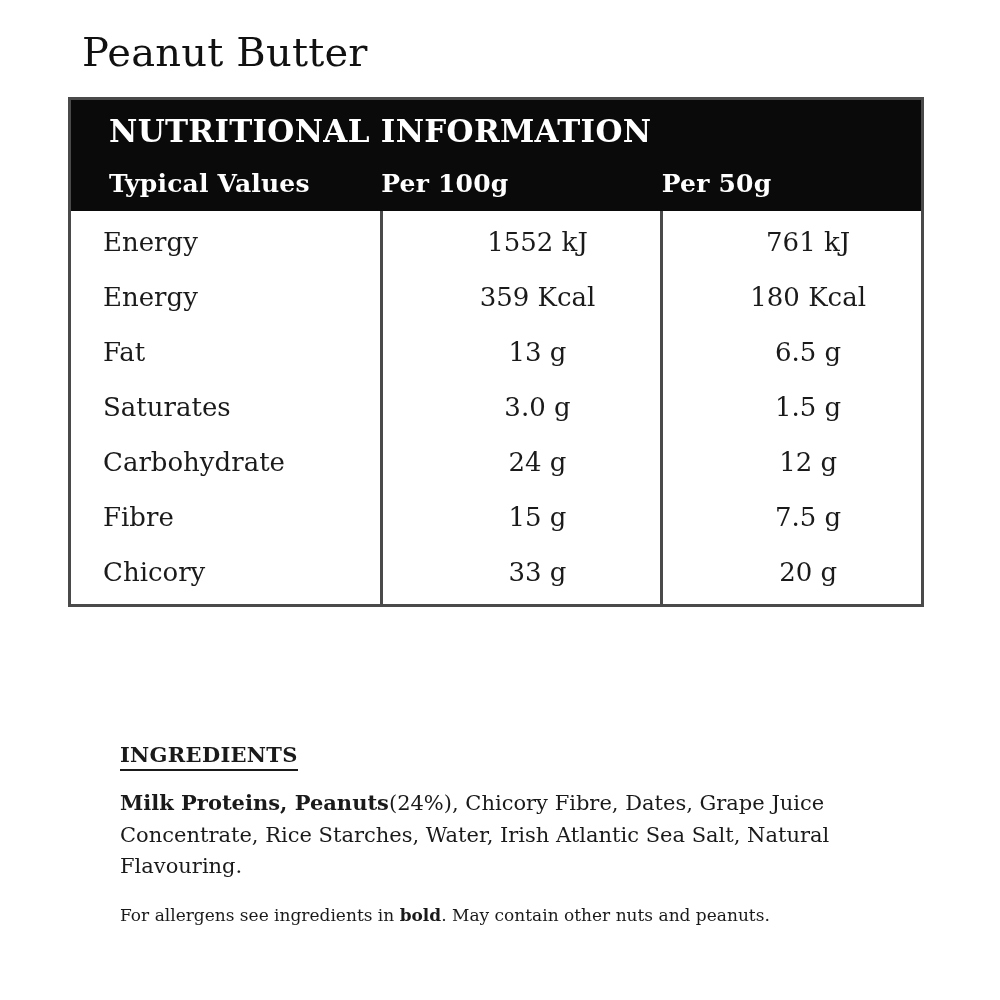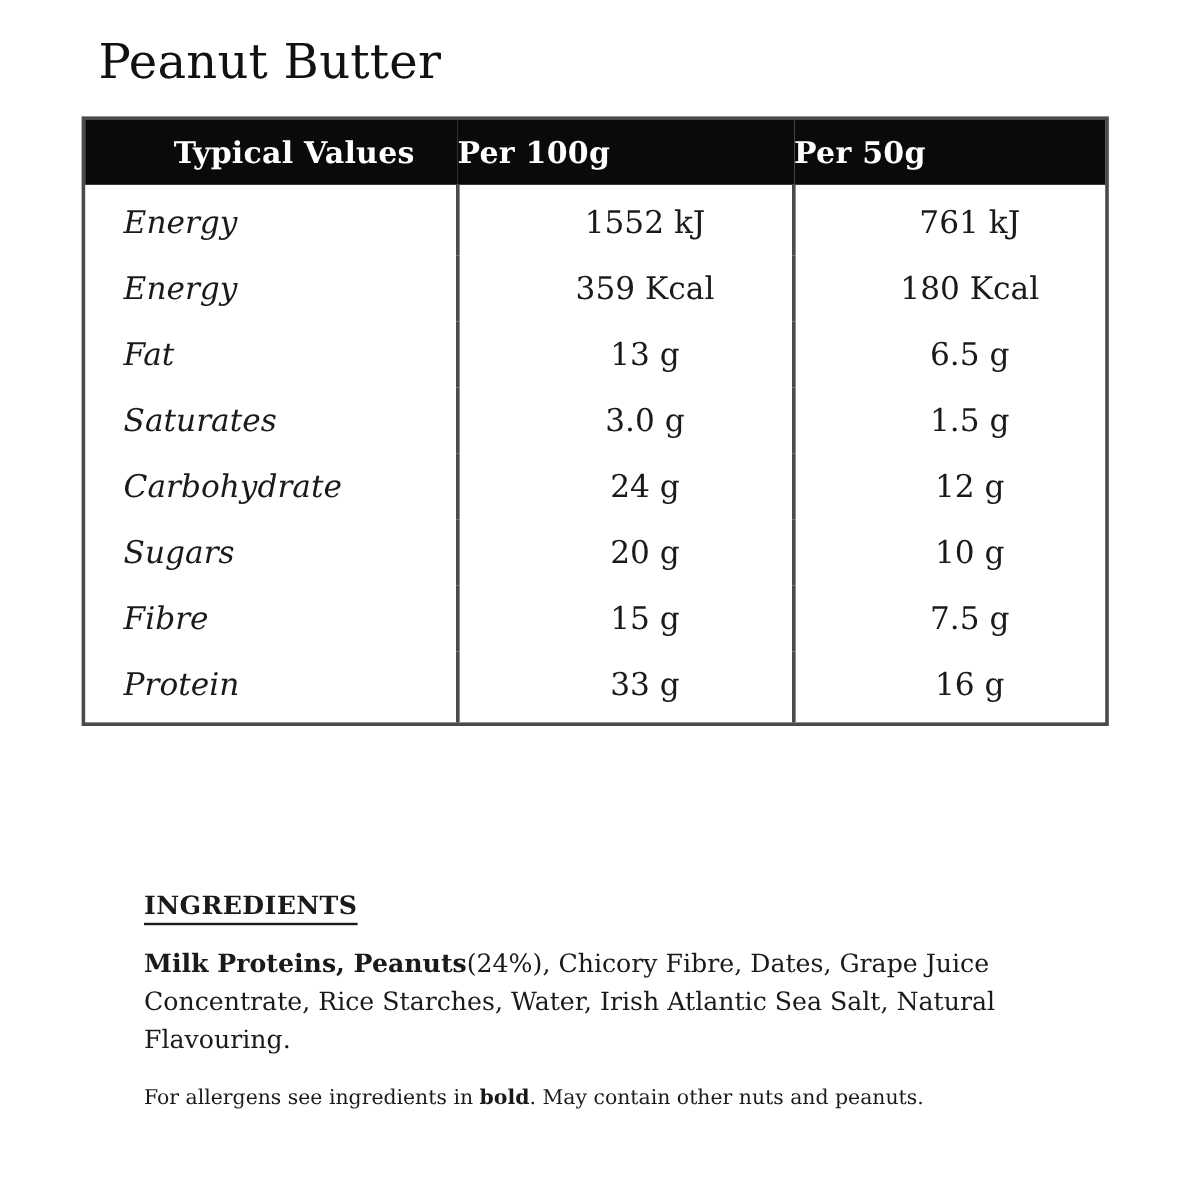--- a/index.html
+++ b/index.html
@@ -69,36 +69,35 @@
 
   thead.head-row th {
     background: #0a0a0a;
     color: #ffffff;
     font-size: 25px;
     font-weight: 700;
     height: 54px;
     letter-spacing: 0.2px;
   }
   thead.head-row th.hlabel {
-    text-align: center;
+    text-align: left;
     padding-left: 38px;
   }
   thead.head-row th.hval {
     text-align: left;
   }
   tbody.body-rows td {
     font-size: 26px;
     font-weight: 400;
     height: 55px;
     color: #1a1a1a;
     padding-left: 32px;
   }
   tbody.body-rows td.cell-label {
     text-align: left;
-    font-style: italic;
   }
   tbody.body-rows td.cell-val {
     text-align: center;
     border-left: 3px solid #4a4a4a;
   }
   tbody.body-rows tr:first-child td {
     padding-top: 4px;
   }
   tbody.body-rows tr:last-child td {
     padding-bottom: 4px;
@@ -139,20 +138,23 @@
 </style>
 </head>
 <body>
 
 <div class="page">
 
   <div class="product-title">Peanut Butter</div>
 
   <div class="nutrition-panel">
 
+    <div class="panel-header">
+      <div class="panel-title">NUTRITIONAL INFORMATION</div>
+    </div>
 
     <table class="nutrition">
       <colgroup>
         <col class="col-label">
         <col class="col-v1">
         <col class="col-v2">
       </colgroup>
       <thead class="head-row">
         <tr>
           <th class="hlabel">Typical Values</th>
@@ -180,33 +182,28 @@
           <td class="cell-label">Saturates</td>
           <td class="cell-val">3.0 g</td>
           <td class="cell-val">1.5 g</td>
         </tr>
         <tr>
           <td class="cell-label">Carbohydrate</td>
           <td class="cell-val">24 g</td>
           <td class="cell-val">12 g</td>
         </tr>
         <tr>
-          <td class="cell-label">Sugars</td>
-          <td class="cell-val">20 g</td>
-          <td class="cell-val">10 g</td>
-        </tr>
-        <tr>
           <td class="cell-label">Fibre</td>
           <td class="cell-val">15 g</td>
           <td class="cell-val">7.5 g</td>
         </tr>
         <tr>
-          <td class="cell-label">Protein</td>
+          <td class="cell-label">Chicory</td>
           <td class="cell-val">33 g</td>
-          <td class="cell-val">16 g</td>
+          <td class="cell-val">20 g</td>
         </tr>
       </tbody>
     </table>
   </div>
 
   <div class="ingredients-block">
     <div class="ingredients-heading">INGREDIENTS</div>
     <div class="ingredients-text"><b>Milk Proteins, Peanuts</b><span>(24%), Chicory Fibre, Dates, Grape Juice Concentrate, Rice Starches, Water, Irish Atlantic Sea Salt, Natural Flavouring.</span></div>
     <div class="allergen-text"><span>For allergens see ingredients in </span><b>bold</b><span>. May contain other nuts and peanuts.</span></div>
   </div>

